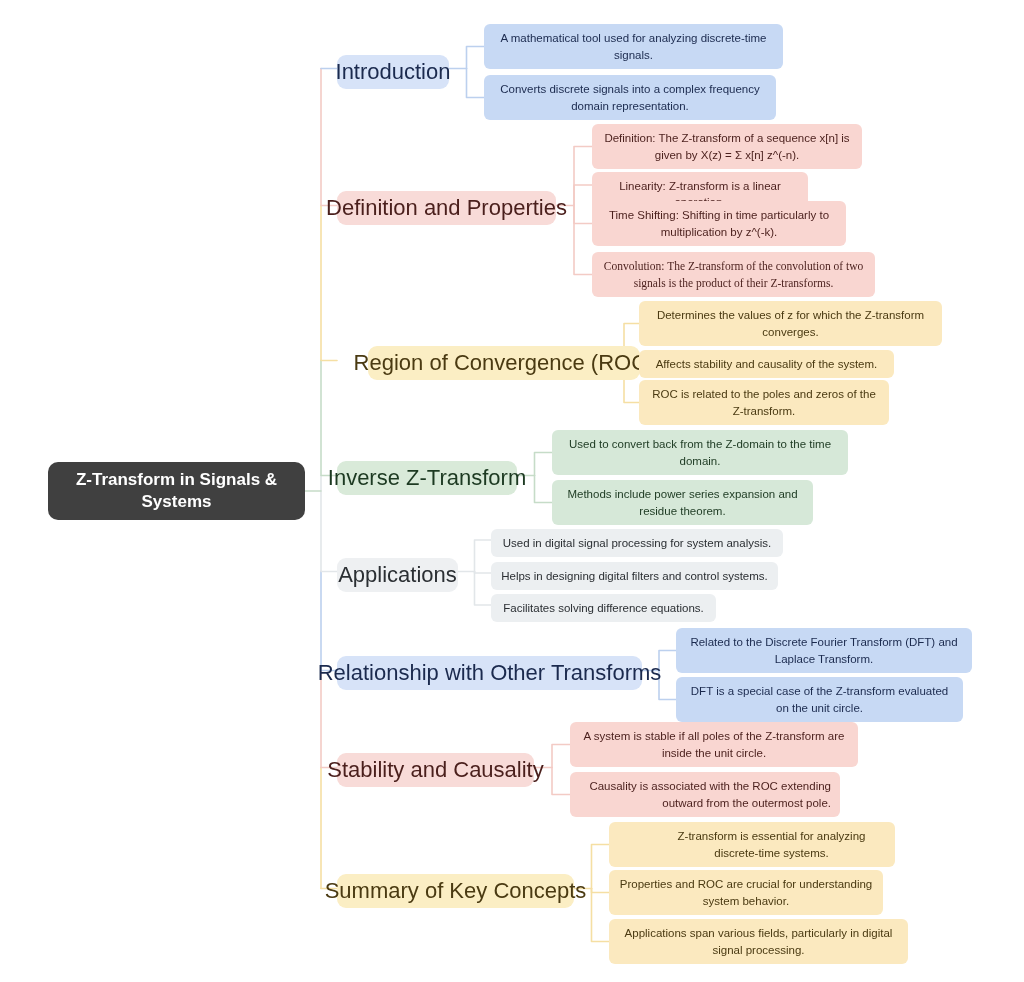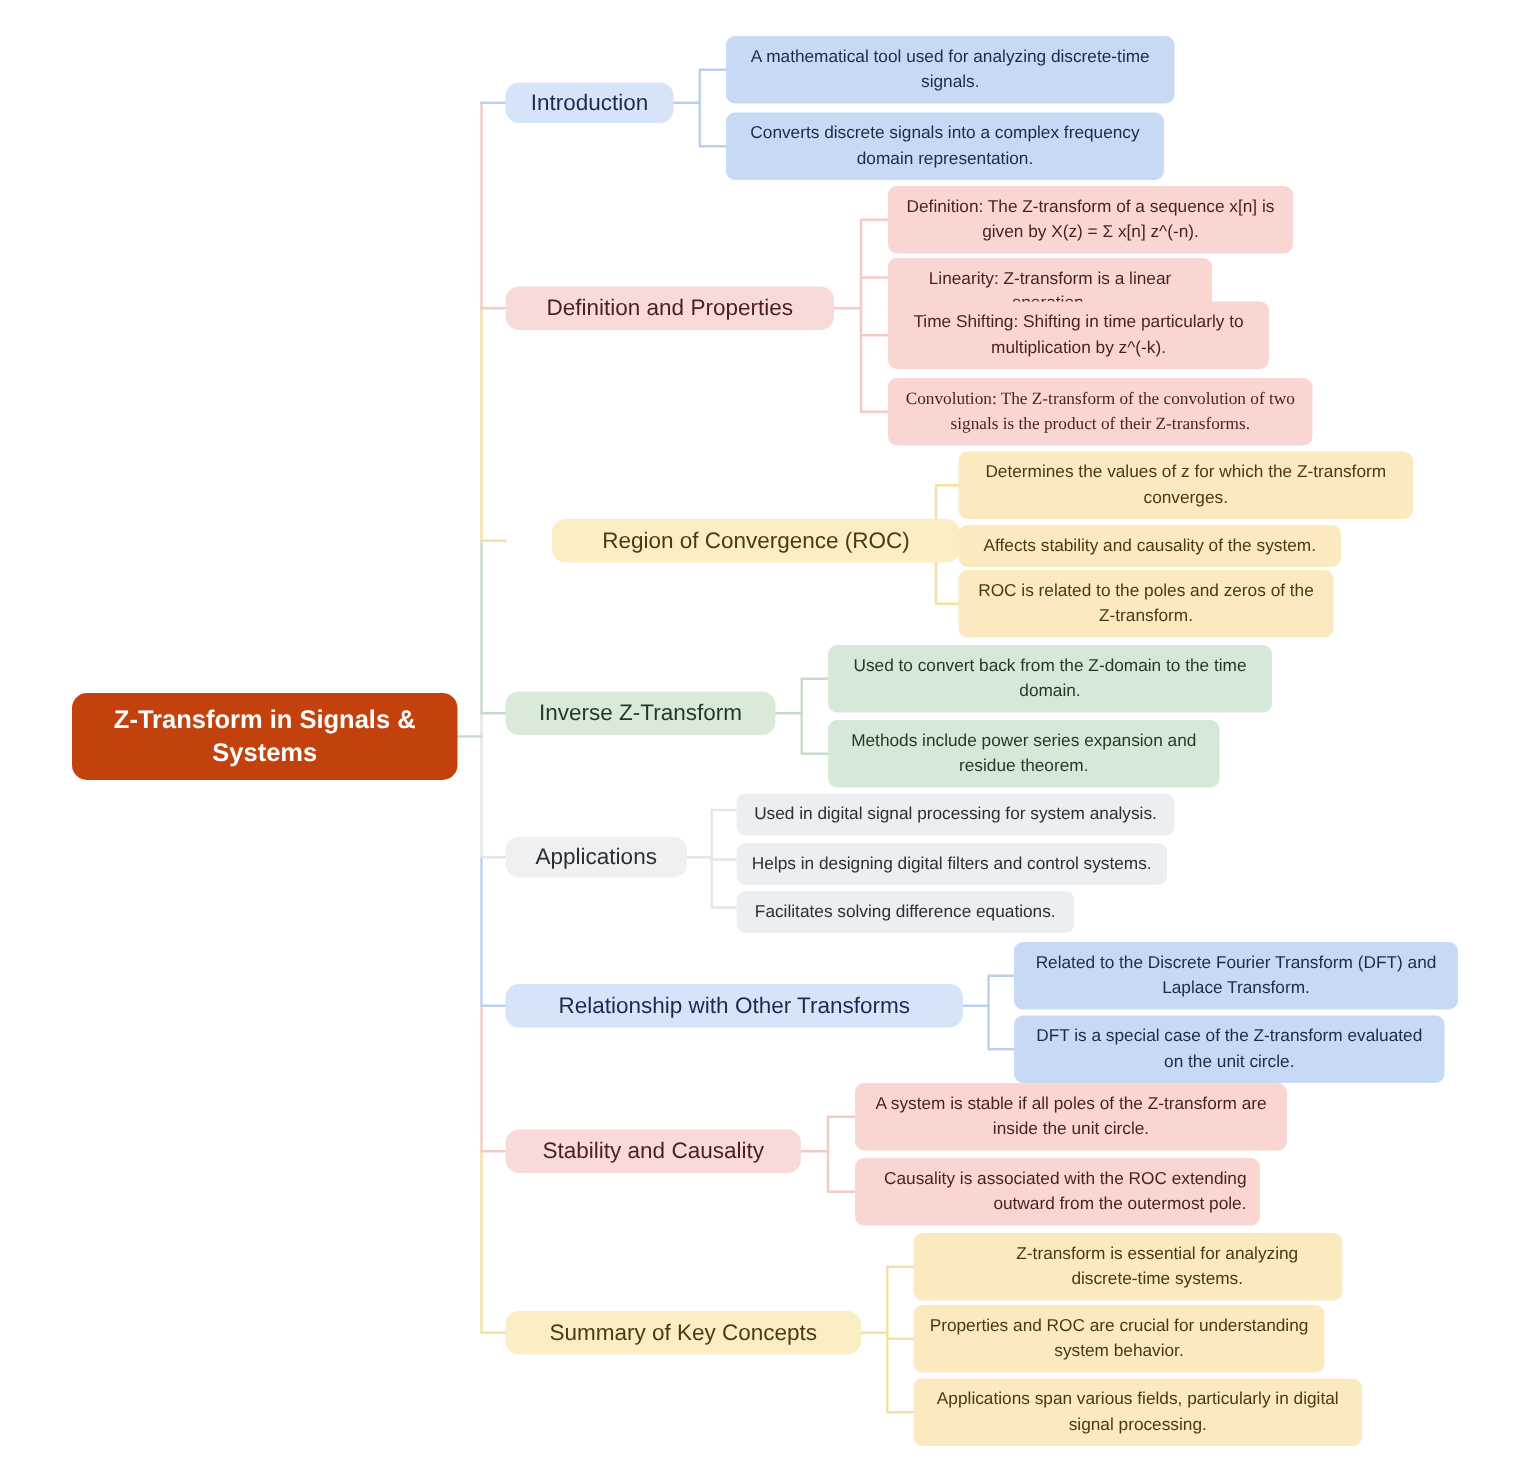--- a/index.html
+++ b/index.html
@@ -30,33 +30,33 @@
     position: absolute;
     box-sizing: border-box;
     display: flex;
     align-items: center;
     justify-content: center;
     text-align: center;
   }
 
   
   .root {
-    background: #c2410c;
+    background: #404040;
     color: #ffffff;
     border-radius: 10px;
     font-size: 17px;
     font-weight: bold;
     line-height: 1.28;
     padding: 6px 24px;
   }
 
   
   .branch {
     border-radius: 9px;
-    font-size: 15px;
+    font-size: 22px;
     line-height: 1.2;
     padding: 4px 10px;
     white-space: nowrap;
   }
   .branch.c-blue   { background: #d7e3f8; color: #1b2a4e; }
   .branch.c-pink   { background: #f8dbd8; color: #4a1f1c; }
   .branch.c-yellow { background: #fbeec4; color: #4a3a12; }
   .branch.c-green  { background: #d9ead9; color: #1d3a22; }
   .branch.c-gray   { background: #eef0f2; color: #2b2f33; }
 

